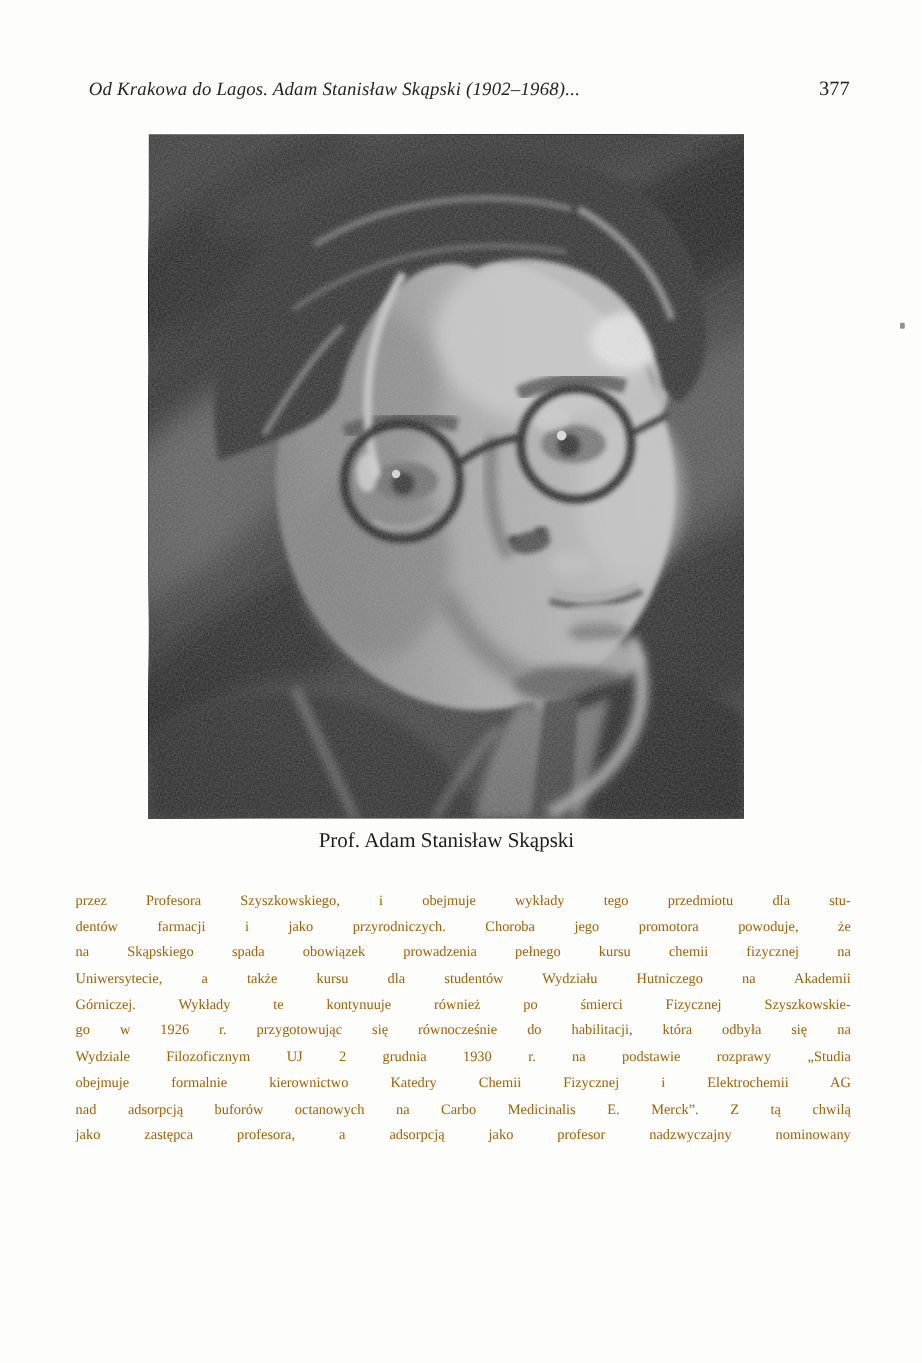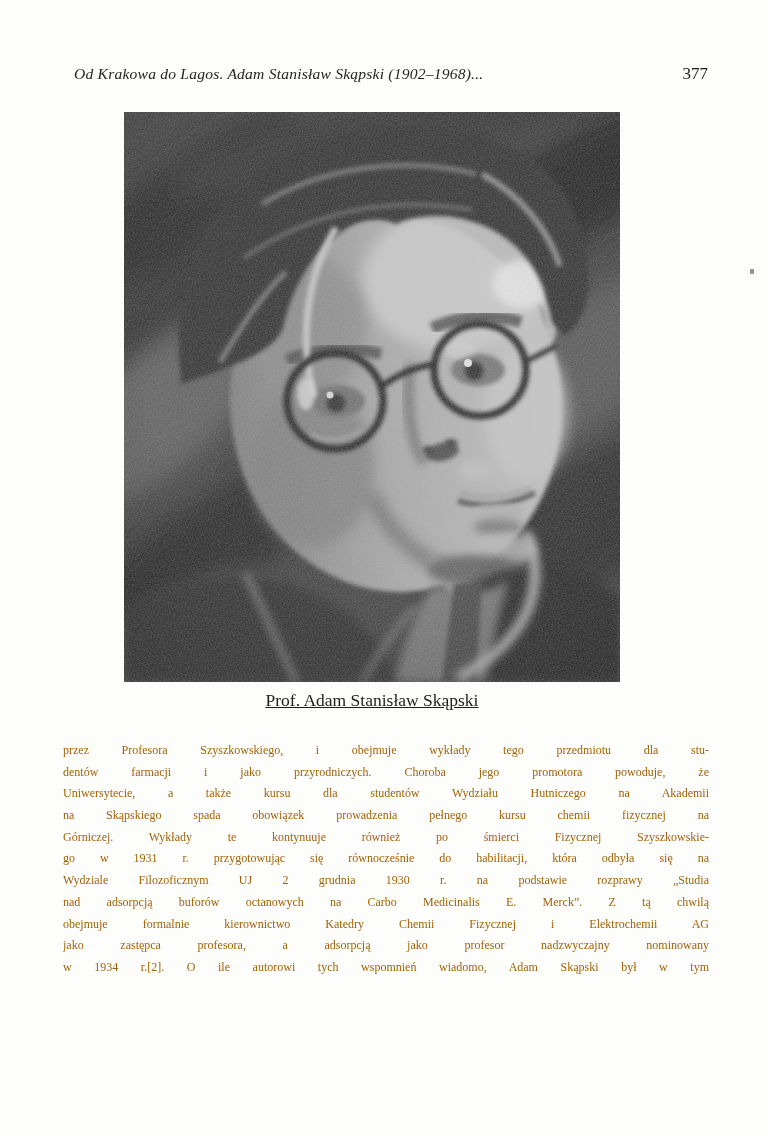--- a/index.html
+++ b/index.html
@@ -46,21 +46,20 @@
   }
   .photo-frame svg { display: block; }
   .caption {
     position: absolute;
     left: 124px;
     top: 690px;
     width: 496px;
     text-align: center;
     font-size: 17.5px;
     color: #1d1d1d;
-    text-decoration: underline;
   }
   .bodytext {
     position: absolute;
     left: 63px;
     top: 740px;
     width: 646px;
     font-size: 12px;
     line-height: 21.7px;
     color: #a16207;
   }
@@ -223,26 +222,25 @@
         <rect width="496" height="570" filter="url(#grain)" opacity="0.4"></rect>
       </svg>
     </div>
   </div>
 
   <div class="caption">Prof. Adam Stanisław Skąpski</div>
 
   <div class="bodytext">
     <div class="jline">przez Profesora Szyszkowskiego, i obejmuje wykłady tego przedmiotu dla stu-</div>
     <div class="jline">dentów farmacji i jako przyrodniczych. Choroba jego promotora powoduje, że</div>
+    <div class="jline">na Skąpskiego spada obowiązek prowadzenia pełnego kursu chemii fizycznej na</div>
     <div class="jline">Uniwersytecie, a także kursu dla studentów Wydziału Hutniczego na Akademii</div>
-    <div class="jline">na Skąpskiego spada obowiązek prowadzenia pełnego kursu chemii fizycznej na</div>
     <div class="jline">Górniczej. Wykłady te kontynuuje również po śmierci Fizycznej Szyszkowskie-</div>
-    <div class="jline">go w 1931 r. przygotowując się równocześnie do habilitacji, która odbyła się na</div>
+    <div class="jline">go w 1926 r. przygotowując się równocześnie do habilitacji, która odbyła się na</div>
     <div class="jline">Wydziale Filozoficznym UJ 2 grudnia 1930 r. na podstawie rozprawy „Studia</div>
+    <div class="jline">obejmuje formalnie kierownictwo Katedry Chemii Fizycznej i Elektrochemii AG</div>
     <div class="jline">nad adsorpcją buforów octanowych na Carbo Medicinalis E. Merck”. Z tą chwilą</div>
-    <div class="jline">obejmuje formalnie kierownictwo Katedry Chemii Fizycznej i Elektrochemii AG</div>
     <div class="jline">jako zastępca profesora, a adsorpcją jako profesor nadzwyczajny nominowany</div>
-    <div class="jline">w 1934 r.[2]. O ile autorowi tych wspomnień wiadomo, Adam Skąpski był w tym</div>
   </div>
 
   <div class="scan-speck"></div>
 
 </div>
 
 </body></html>

